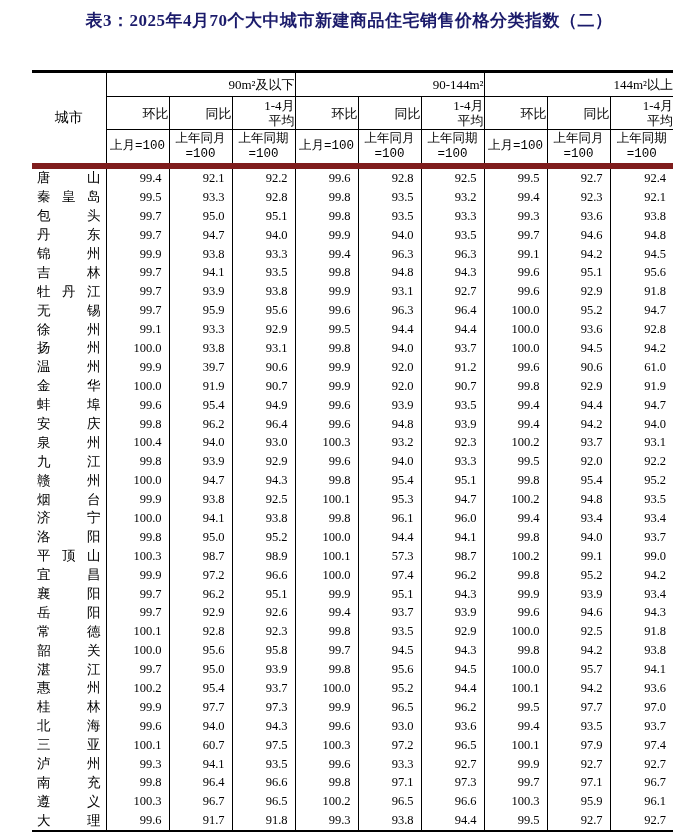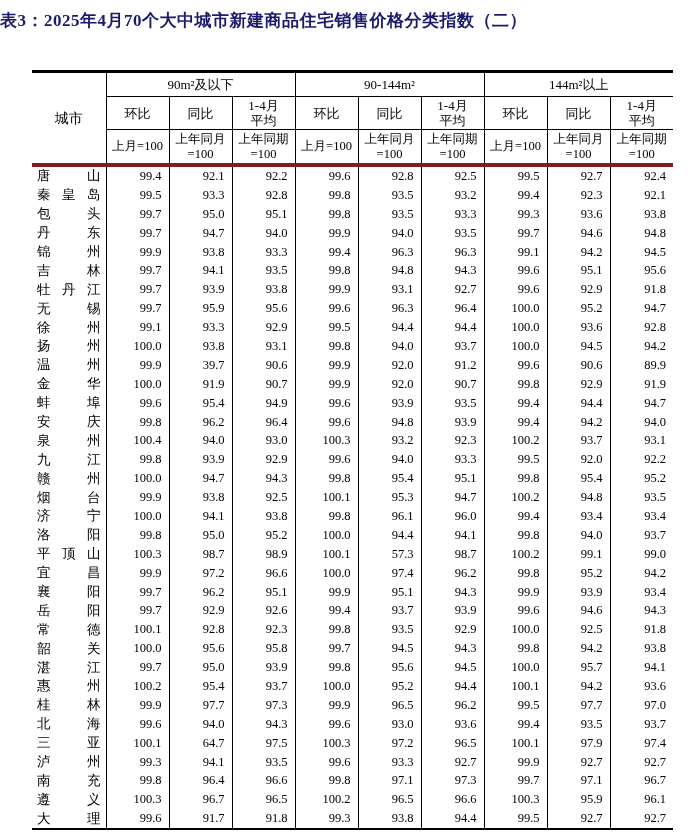--- a/index.html
+++ b/index.html
@@ -10,20 +10,21 @@
     background: #ffffff;
     font-family: "Liberation Serif", "DejaVu Serif", serif;
     color: #000000;
     overflow: hidden;
   }
   .title {
     position: absolute;
     top: 9px;
     left: 0;
     width: 698px;
+    text-align: center;
     font-size: 17px;
     font-weight: bold;
     color: #1b1b6b;
     letter-spacing: 0.5px;
   }
   table.idx {
     position: absolute;
     left: 32px;
     top: 70px;
     border-collapse: collapse;
@@ -42,22 +43,22 @@
   thead th {
     text-align: center;
     font-size: 13px;
     white-space: pre-line;
     line-height: 15px;
   }
   tr.h-group th { height: 23px; }
   tr.h-sub th   { height: 32px; margin-top: 44px; }
   tr.h-base th  { height: 33px; font-size: 12.5px; }
   .bR { border-right: 1px solid #000; }
-  .bB1 { border-bottom: 1px solid #000; }
-  .bB2 { border-bottom: 4px solid #7f1d1d; }
+  .bB1 { border-bottom: 1px solid #000; text-align: right; }
+  .bB2 { border-bottom: 6px solid #7f1d1d; font-family: Liberation Mono, monospace; }
   th.city-head { font-size: 14px; }
   tbody td { height: 18.9px; }
   td.city {
     font-size: 13.5px;
     padding: 0 5px;
   }
   td.city .city-inner {
     display: flex;
     justify-content: space-between;
     width: 100%;
@@ -308,21 +309,21 @@
             </span>
           </td>
           <td class="val bR">99.9</td>
           <td class="val bR">39.7</td>
           <td class="val bR">90.6</td>
           <td class="val bR">99.9</td>
           <td class="val bR">92.0</td>
           <td class="val bR">91.2</td>
           <td class="val bR">99.6</td>
           <td class="val bR">90.6</td>
-          <td class="val">89.9</td>
+          <td class="val">61.0</td>
         </tr>
         <tr>
           <td class="city bR">
             <span class="city-inner">
               <span>金</span>
               <span>华</span>
             </span>
           </td>
           <td class="val bR">100.0</td>
           <td class="val bR">91.9</td>
@@ -642,21 +643,21 @@
           <td class="val">93.7</td>
         </tr>
         <tr>
           <td class="city bR">
             <span class="city-inner">
               <span>三</span>
               <span>亚</span>
             </span>
           </td>
           <td class="val bR">100.1</td>
-          <td class="val bR">64.7</td>
+          <td class="val bR">60.7</td>
           <td class="val bR">97.5</td>
           <td class="val bR">100.3</td>
           <td class="val bR">97.2</td>
           <td class="val bR">96.5</td>
           <td class="val bR">100.1</td>
           <td class="val bR">97.9</td>
           <td class="val">97.4</td>
         </tr>
         <tr>
           <td class="city bR">

